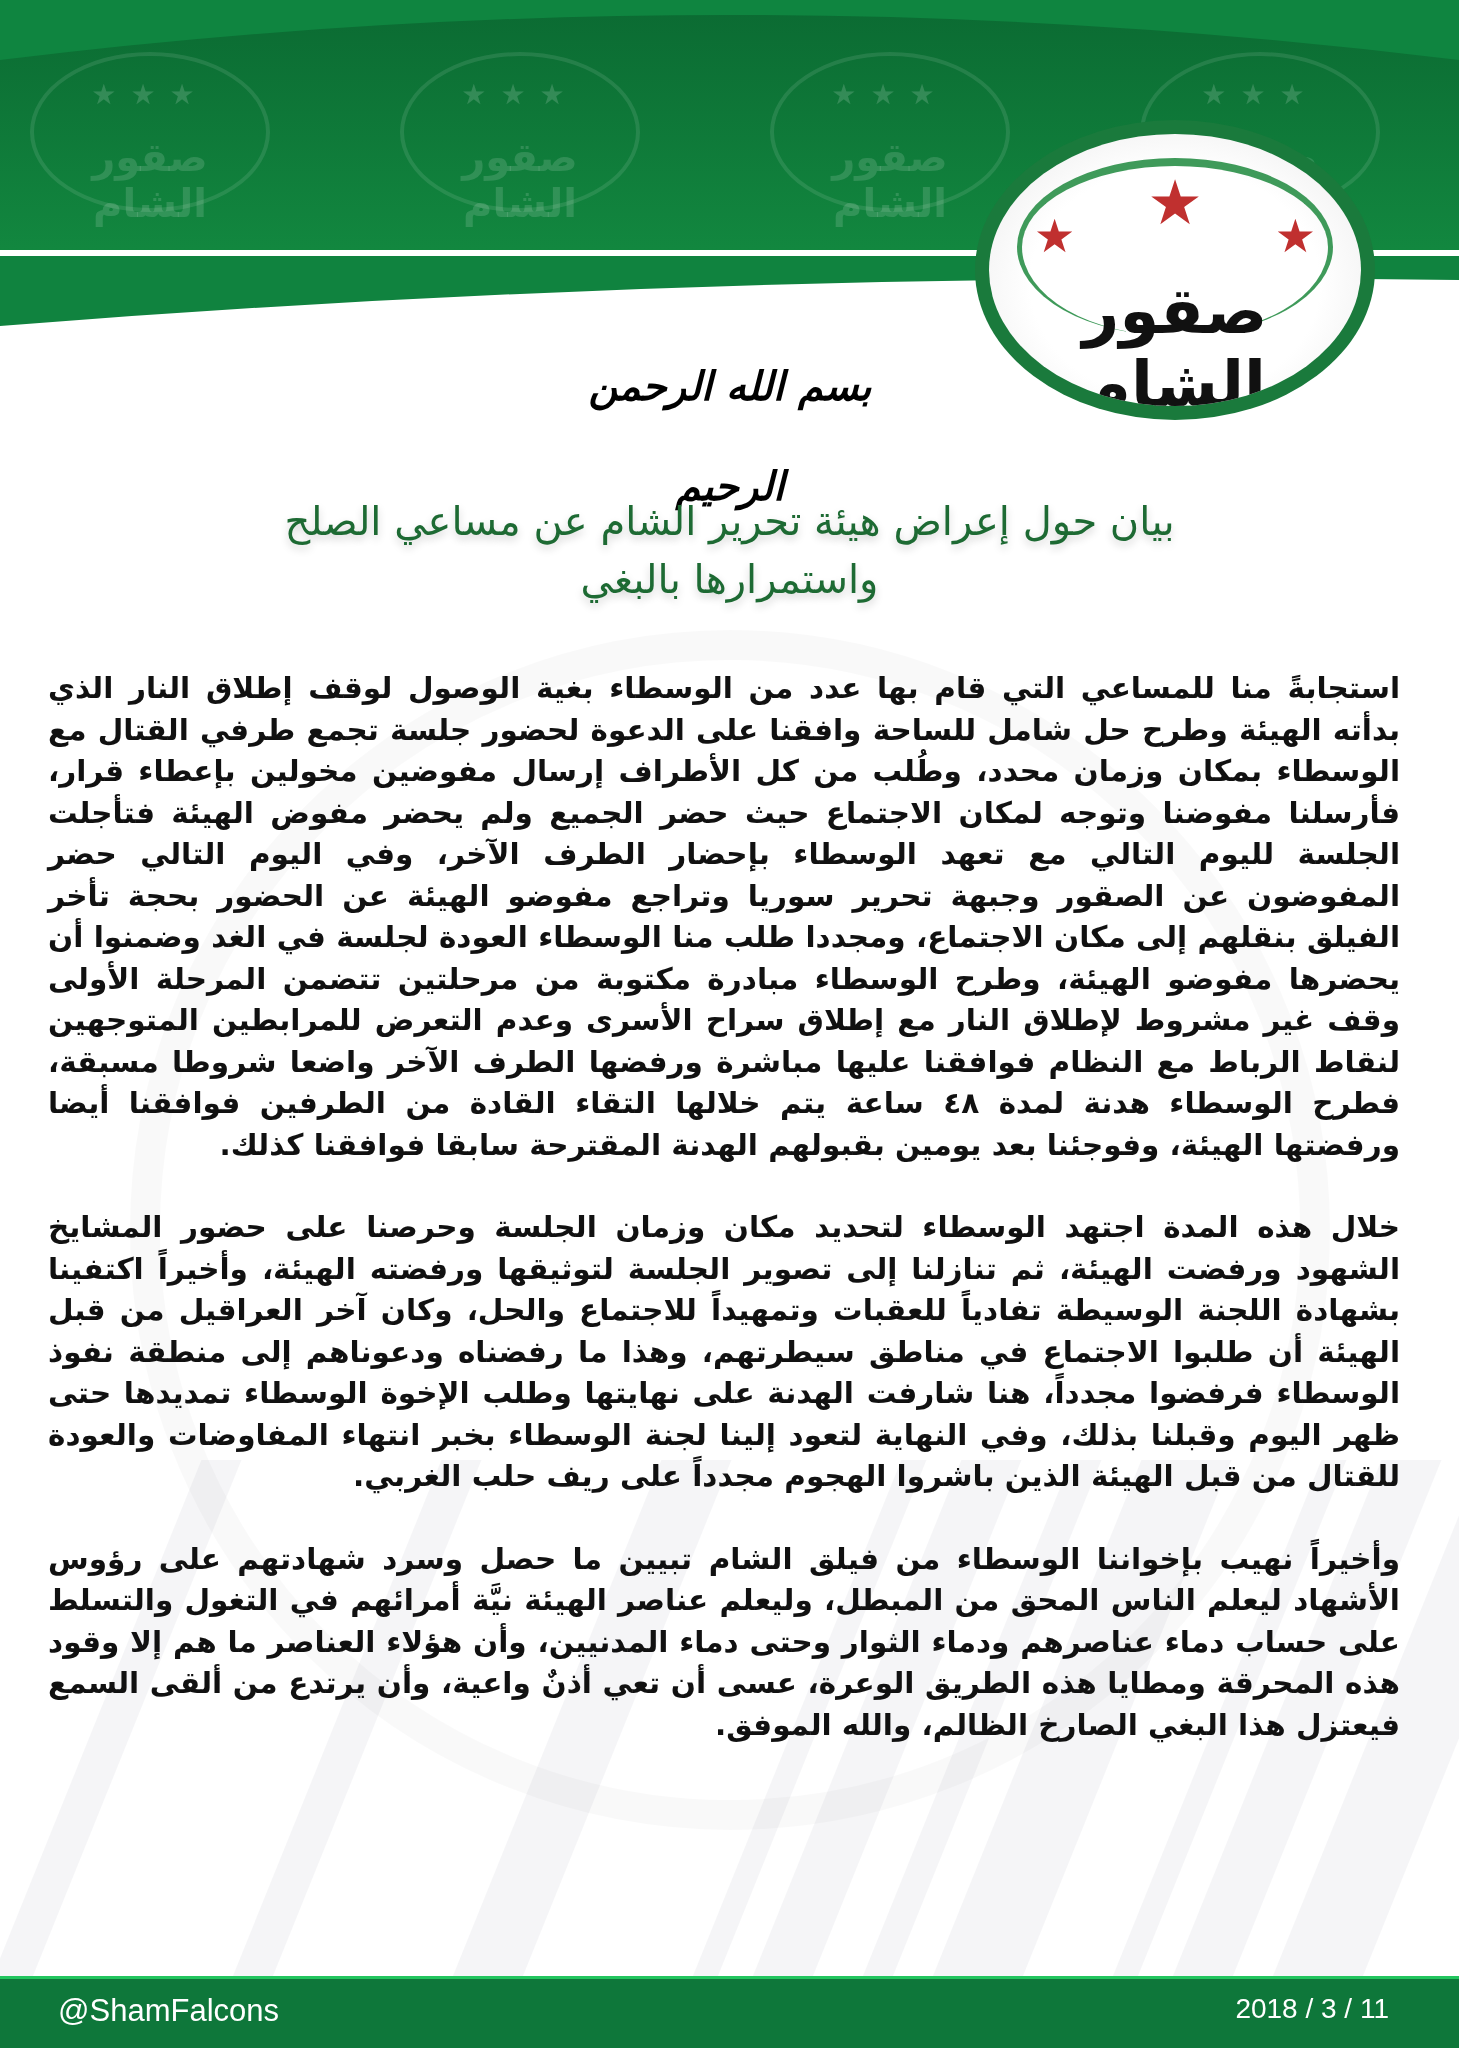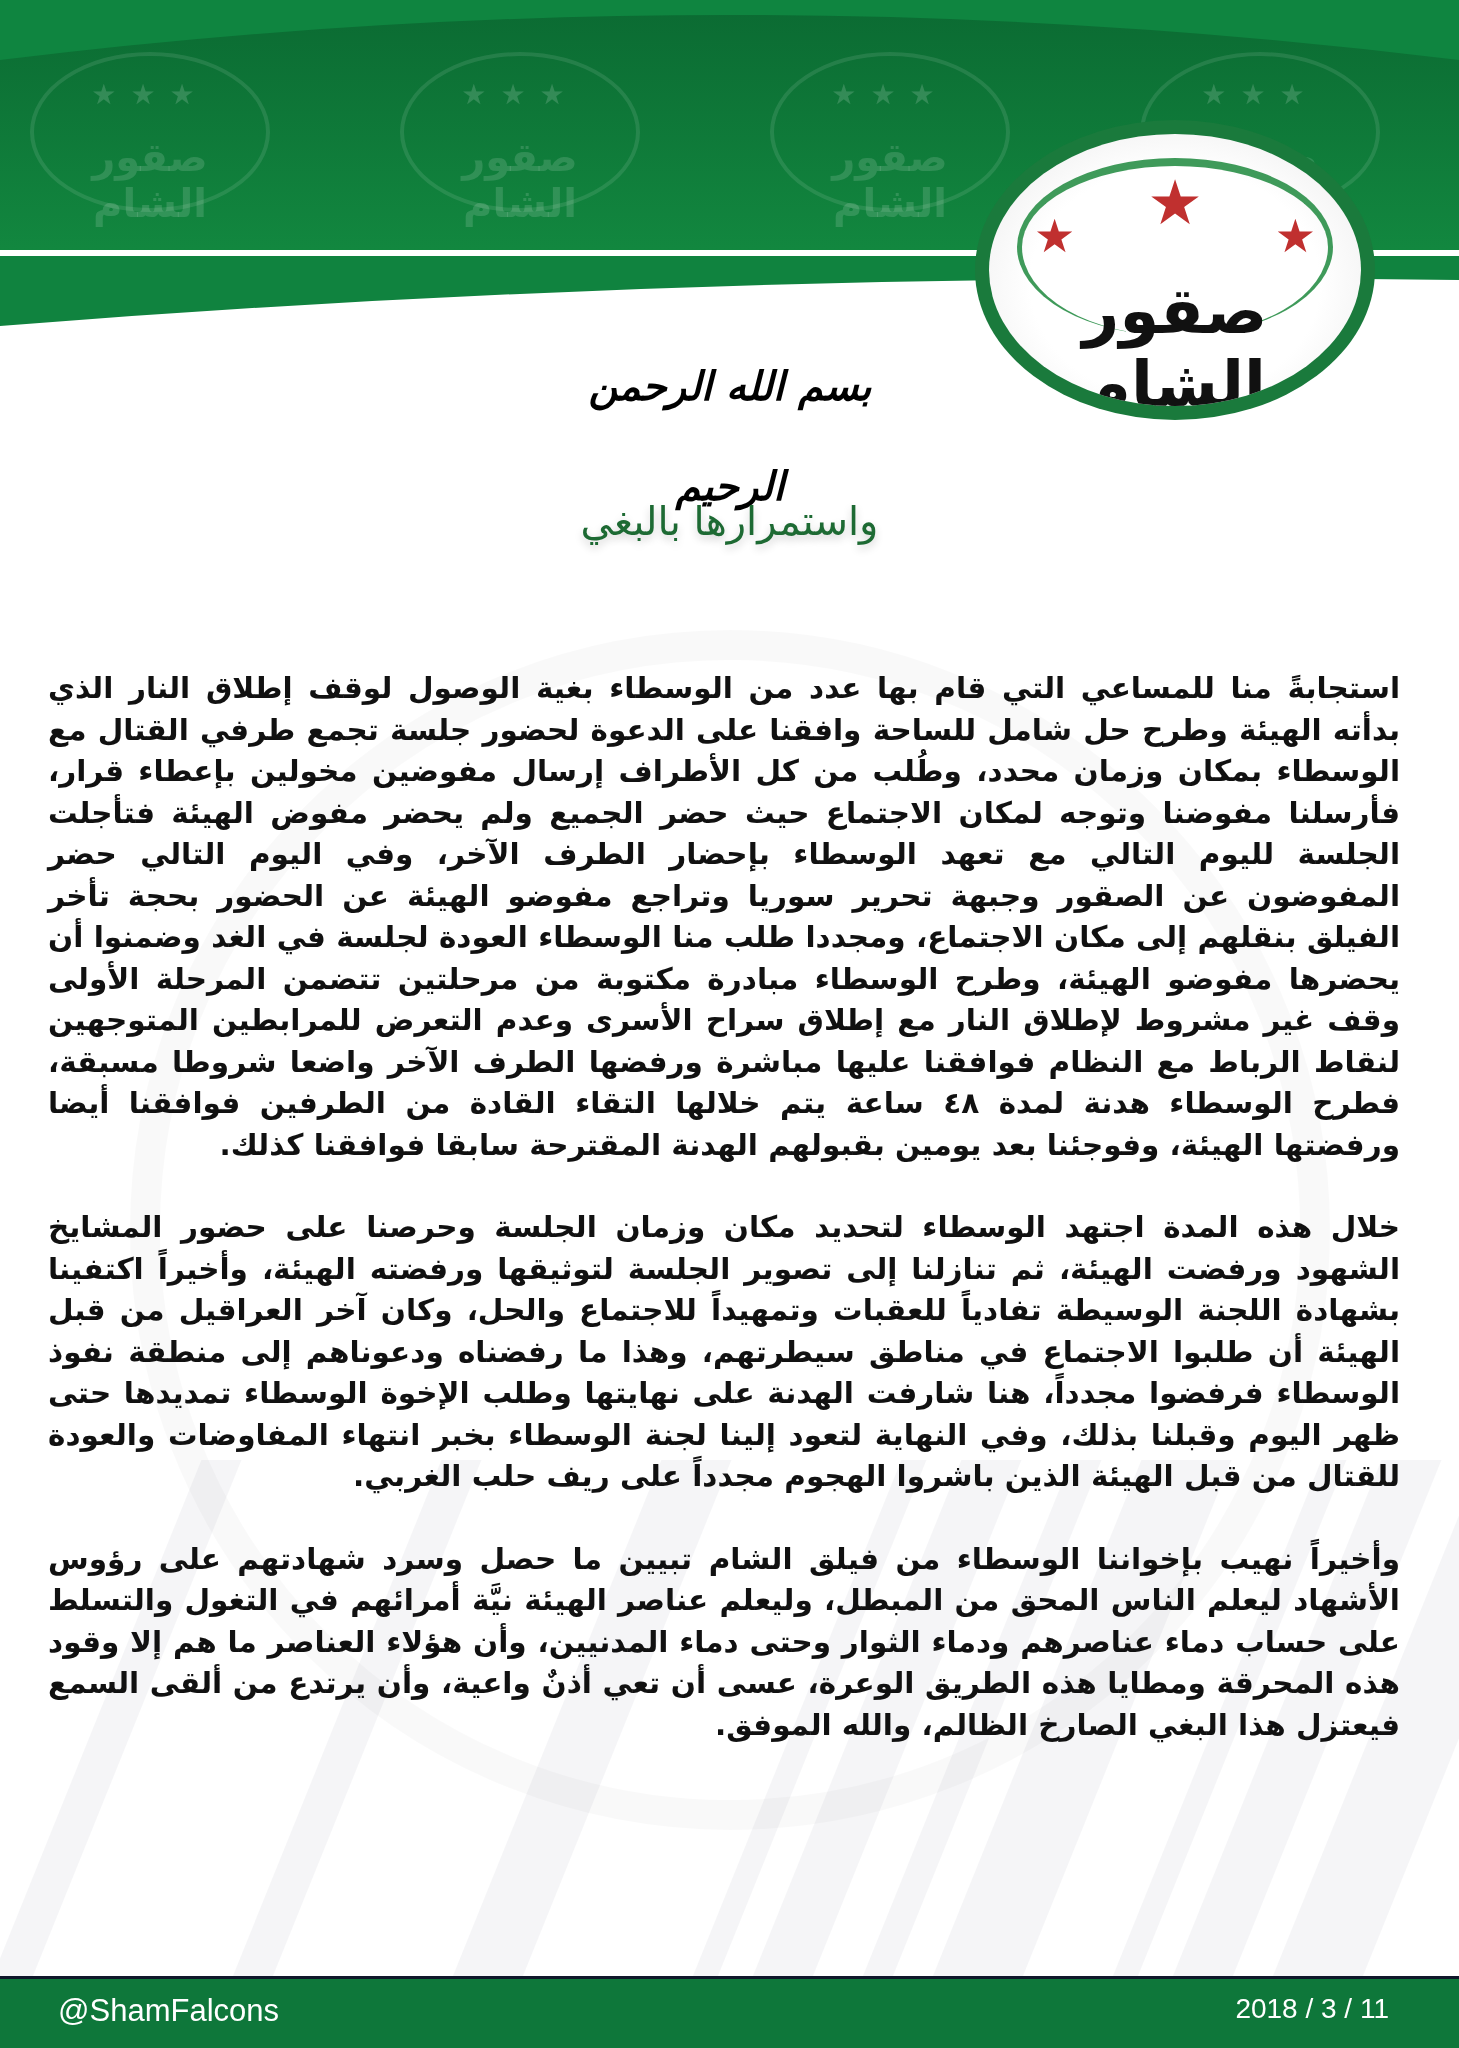--- a/index.html
+++ b/index.html
@@ -39,21 +39,21 @@
   .stripes { position: absolute; left: 0; top: 1460px; width: 1459px; height: 560px; pointer-events: none; overflow: hidden; }
   .stripe { position: absolute; top: 0; width: 40px; height: 700px; background: rgba(120,110,140,0.07); transform: skewX(-22deg); }
 
   
   .body { position: absolute; left: 48px; top: 668px; width: 1365px; direction: rtl; text-align: justify;
     font-family: "DejaVu Sans", sans-serif; font-weight: bold; font-size: 29.5px; line-height: 41.5px; color: #111; }
   .body p { margin: 0 13px 41px 0; text-align-last: right; }
 
   
   .footer { position: absolute; left: 0; top: 1976px; width: 1459px; height: 72px; background: #0e773a;
-    border-top: 3px solid #0f172a; box-sizing: border-box; }
+    border-top: 3px solid #22c55e; box-sizing: border-box; }
   .footer .handle { position: absolute; left: 58px; top: 14px; color: #fff; font-family: "Liberation Sans", sans-serif; font-size: 31px; }
   .footer .date { position: absolute; right: 70px; top: 14px; color: #fff; font-family: "Liberation Sans", sans-serif; font-size: 28px; }
 </style>
 </head>
 <body>
 
 <div class="header">
   <svg width="1459" height="420" viewBox="0 0 1459 420">
     <defs>
       <linearGradient id="hg" x1="0" y1="0" x2="0" y2="1">
@@ -105,20 +105,21 @@
   <div class="stripe" style="left:760px;width:25px;"></div>
   <div class="stripe" style="left:820px;width:60px;"></div>
   <div class="stripe" style="left:930px;width:30px;"></div>
   <div class="stripe" style="left:1000px;width:90px;"></div>
   <div class="stripe" style="left:1180px;width:25px;"></div>
   <div class="stripe" style="left:1240px;width:60px;"></div>
   <div class="stripe" style="left:1340px;width:90px;"></div>
 </div>
 
 <div class="title">
+  <div>بيان حول إعراض هيئة تحرير الشام عن مساعي الصلح</div>
   <div>واستمرارها بالبغي</div>
 </div>
 
 <div class="body">
   <p>استجابةً منا للمساعي التي قام بها عدد من الوسطاء بغية الوصول لوقف إطلاق النار الذي بدأته الهيئة وطرح حل شامل للساحة وافقنا على الدعوة لحضور جلسة تجمع طرفي القتال مع الوسطاء بمكان وزمان محدد، وطُلب من كل الأطراف إرسال مفوضين مخولين بإعطاء قرار، فأرسلنا مفوضنا وتوجه لمكان الاجتماع حيث حضر الجميع ولم يحضر مفوض الهيئة فتأجلت الجلسة لليوم التالي مع تعهد الوسطاء بإحضار الطرف الآخر، وفي اليوم التالي حضر المفوضون عن الصقور وجبهة تحرير سوريا وتراجع مفوضو الهيئة عن الحضور بحجة تأخر الفيلق بنقلهم إلى مكان الاجتماع، ومجددا طلب منا الوسطاء العودة لجلسة في الغد وضمنوا أن يحضرها مفوضو الهيئة، وطرح الوسطاء مبادرة مكتوبة من مرحلتين تتضمن المرحلة الأولى وقف غير مشروط لإطلاق النار مع إطلاق سراح الأسرى وعدم التعرض للمرابطين المتوجهين لنقاط الرباط مع النظام فوافقنا عليها مباشرة ورفضها الطرف الآخر واضعا شروطا مسبقة، فطرح الوسطاء هدنة لمدة ٤٨ ساعة يتم خلالها التقاء القادة من الطرفين فوافقنا أيضا ورفضتها الهيئة، وفوجئنا بعد يومين بقبولهم الهدنة المقترحة سابقا فوافقنا كذلك.</p>
   <p>خلال هذه المدة اجتهد الوسطاء لتحديد مكان وزمان الجلسة وحرصنا على حضور المشايخ الشهود ورفضت الهيئة، ثم تنازلنا إلى تصوير الجلسة لتوثيقها ورفضته الهيئة، وأخيراً اكتفينا بشهادة اللجنة الوسيطة تفادياً للعقبات وتمهيداً للاجتماع والحل، وكان آخر العراقيل من قبل الهيئة أن طلبوا الاجتماع في مناطق سيطرتهم، وهذا ما رفضناه ودعوناهم إلى منطقة نفوذ الوسطاء فرفضوا مجدداً، هنا شارفت الهدنة على نهايتها وطلب الإخوة الوسطاء تمديدها حتى ظهر اليوم وقبلنا بذلك، وفي النهاية لتعود إلينا لجنة الوسطاء بخبر انتهاء المفاوضات والعودة للقتال من قبل الهيئة الذين باشروا الهجوم مجدداً على ريف حلب الغربي.</p>
   <p>وأخيراً نهيب بإخواننا الوسطاء من فيلق الشام تبيين ما حصل وسرد شهادتهم على رؤوس الأشهاد ليعلم الناس المحق من المبطل، وليعلم عناصر الهيئة نيَّة أمرائهم في التغول والتسلط على حساب دماء عناصرهم ودماء الثوار وحتى دماء المدنيين، وأن هؤلاء العناصر ما هم إلا وقود هذه المحرقة ومطايا هذه الطريق الوعرة، عسى أن تعي أذنٌ واعية، وأن يرتدع من ألقى السمع فيعتزل هذا البغي الصارخ الظالم، والله الموفق.</p>
 </div>
 
 <div class="footer">

